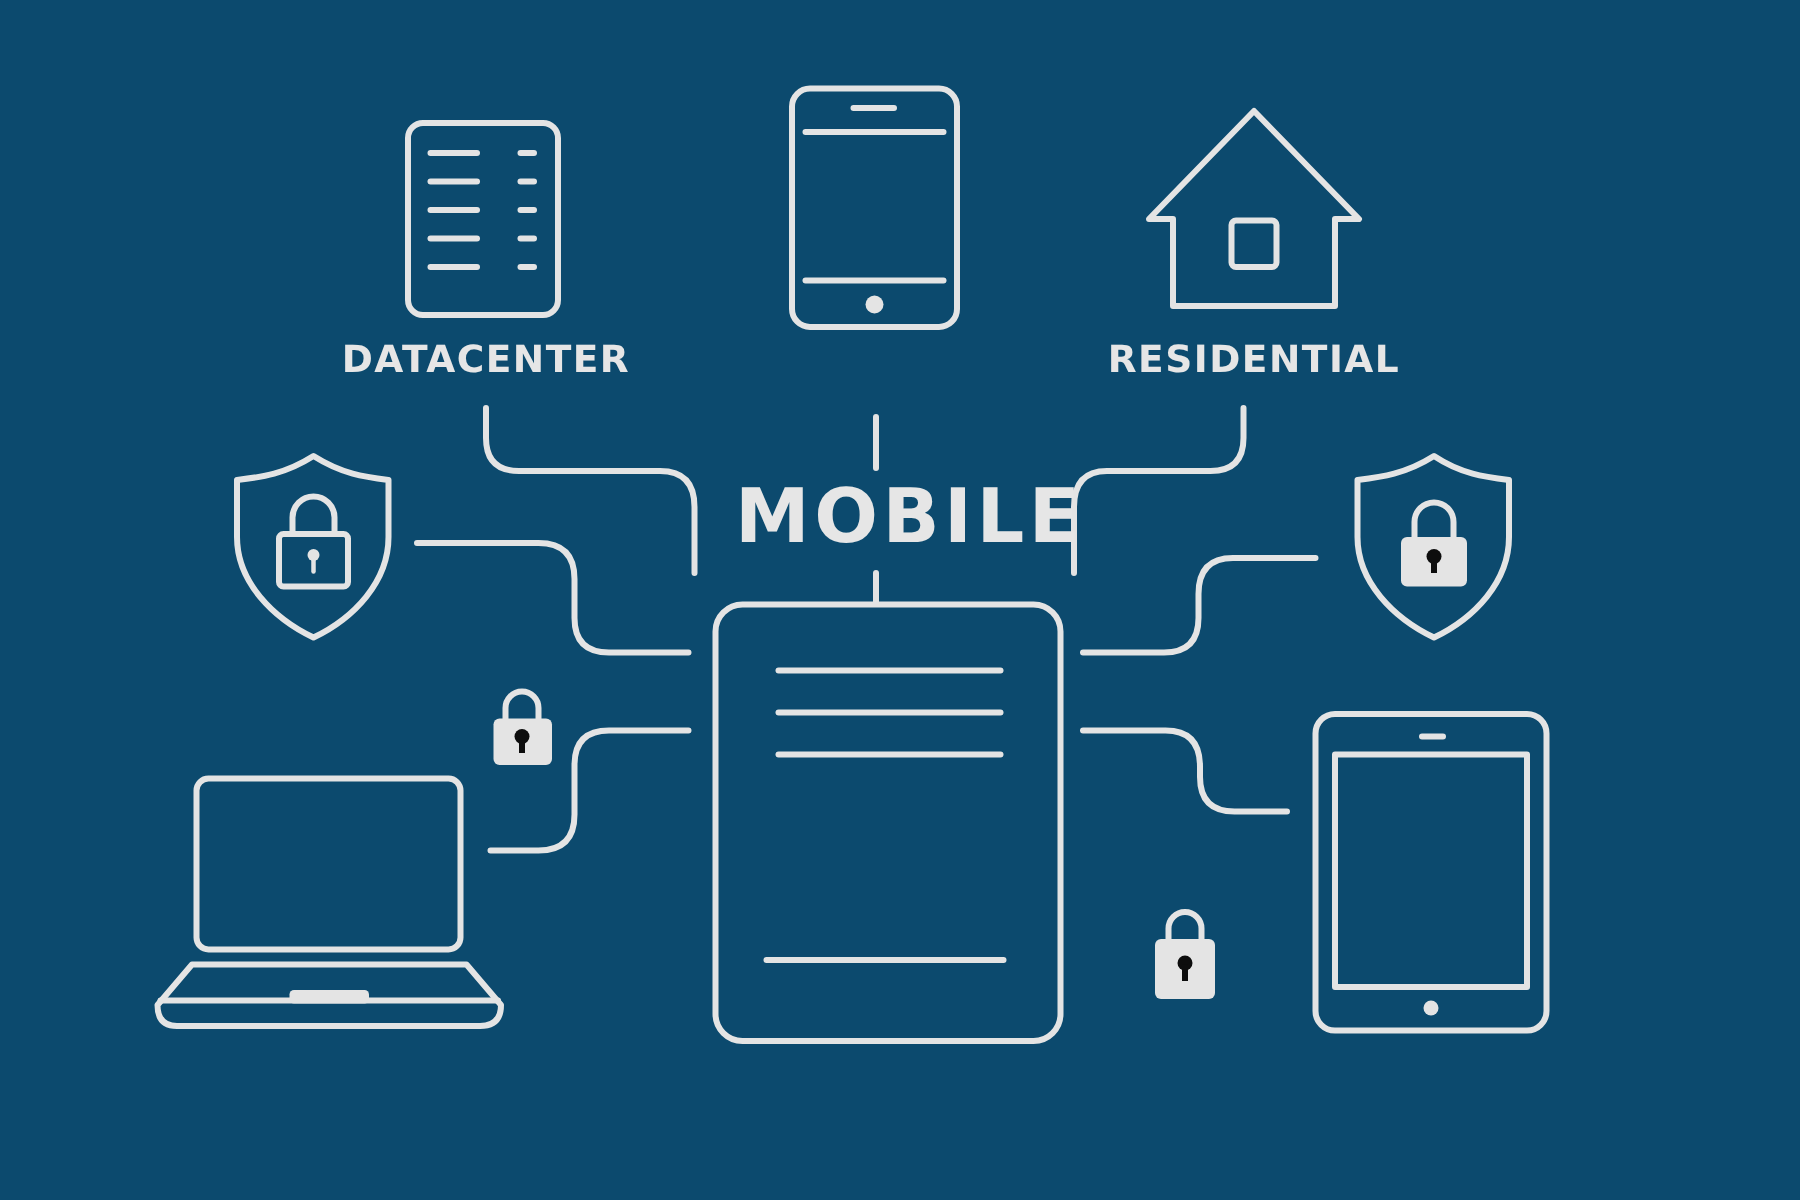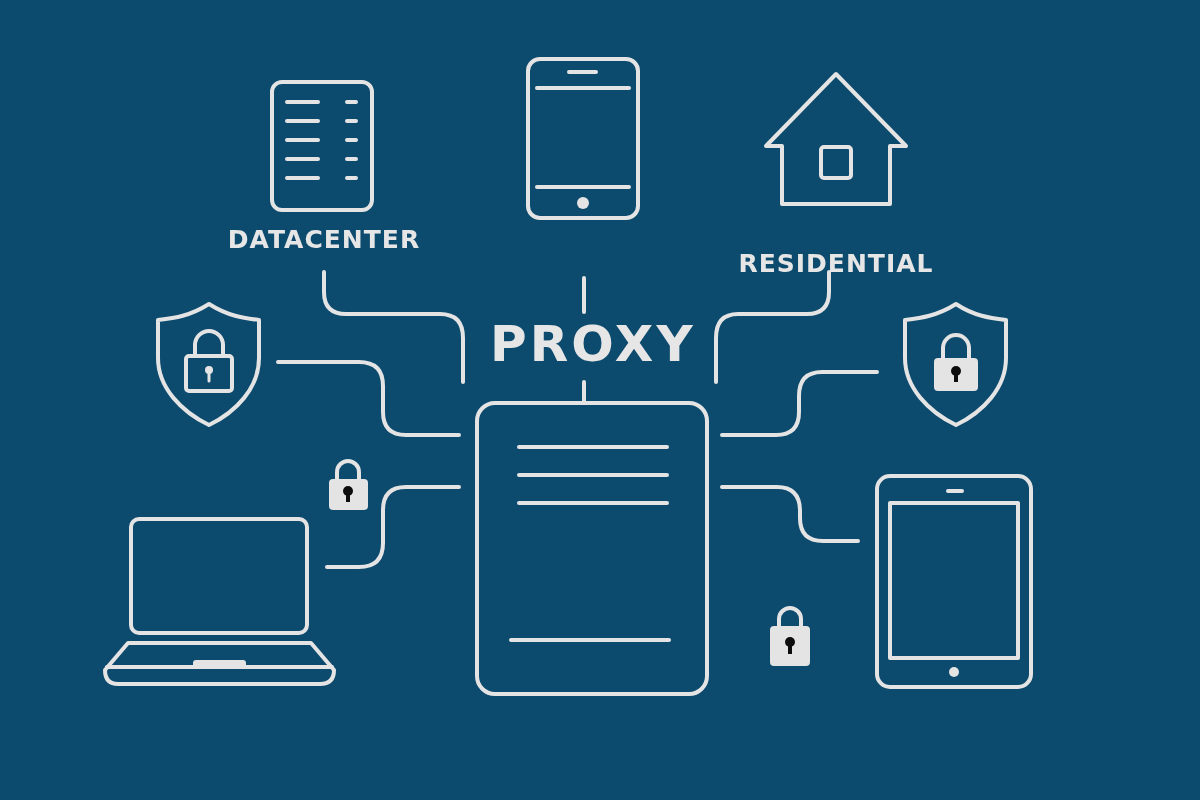--- a/index.html
+++ b/index.html
@@ -160,16 +160,16 @@
 
     <g>
       <rect class="stroke" x="877" y="476" width="154" height="211" rx="13"></rect>
       <line class="stroke" x1="948" y1="491" x2="962" y2="491"></line>
       <rect class="stroke" x="890" y="503" width="128" height="155"></rect>
       <circle class="fill-light" cx="954" cy="672" r="5"></circle>
     </g>
   </svg>
 
   <div class="label cat-label" style="left:214px; width:220px;">DATACENTER</div>
-  <div class="label cat-label" style="left:724px; width:224px;margin-top:24px;">RESIDENTIAL</div>
-  <div class="label proxy-label">PROXY</div>
+  <div class="label cat-label" style="left:724px; width:224px;">RESIDENTIAL</div>
+  <div class="label proxy-label">MOBILE</div>
 
 </div>
 
 </body></html>

